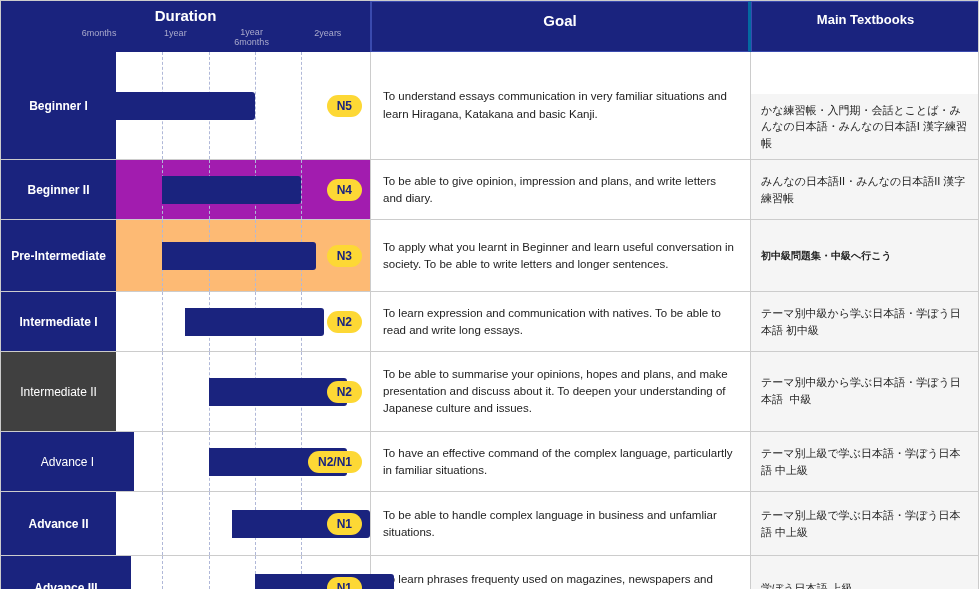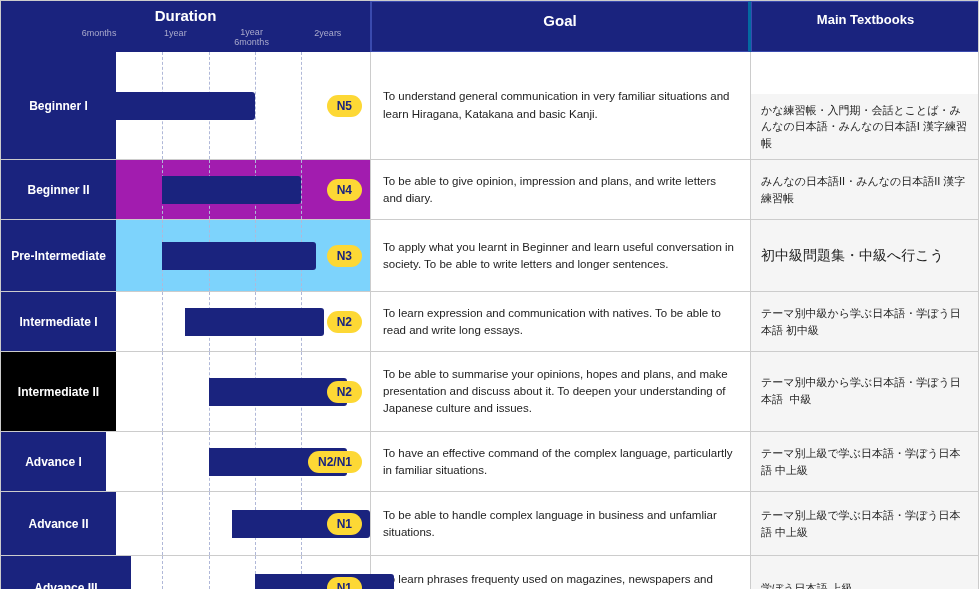--- a/index.html
+++ b/index.html
@@ -75,82 +75,82 @@
       <div style="display: grid; grid-template-columns: 370px 380px 229px; min-height: 68px;">
         <div style="position: relative; background: rgb(255, 255, 255); border-bottom: 1px solid rgb(204, 204, 204); border-right: 1px solid rgb(204, 204, 204); min-height: 68px;">
           <div style="position: absolute; left: 161.25px; top: 0px; bottom: 0px; width: 1px; border-left: 1px dashed rgb(176, 184, 216); z-index: 1;"></div>
           <div style="position: absolute; left: 207.5px; top: 0px; bottom: 0px; width: 1px; border-left: 1px dashed rgb(176, 184, 216); z-index: 1;"></div>
           <div style="position: absolute; left: 253.75px; top: 0px; bottom: 0px; width: 1px; border-left: 1px dashed rgb(176, 184, 216); z-index: 1;"></div>
           <div style="position: absolute; left: 300px; top: 0px; bottom: 0px; width: 1px; border-left: 1px dashed rgb(176, 184, 216); z-index: 1;"></div>
           <div style="position: absolute; left: 0px; top: 0px; bottom: 0px; width: 115px; background: rgb(26, 35, 126); color: rgb(255, 255, 255); font-weight: bold; font-size: 12px; display: flex; align-items: center; justify-content: center; z-index: 3;">Beginner I</div>
           <div style="position: absolute; left: 115px; width: 138.75px; top: 50%; transform: translateY(-50%); height: 28px; background: rgb(26, 35, 126); z-index: 2; border-radius: 0px 3px 3px 0px;"></div>
           <div style="position: absolute; right: 8px; top: 50%; transform: translateY(-50%); background: rgb(253, 216, 53); color: rgb(26, 35, 126); font-weight: bold; font-size: 12px; border-radius: 20px; padding: 4px 10px; white-space: nowrap; z-index: 4;">N5</div>
         </div>
-        <div style="background: rgb(255, 255, 255); font-size: 11.5px; color: rgb(34, 34, 34); padding: 8px 12px; display: flex; align-items: center; border-bottom: 1px solid rgb(204, 204, 204); border-right: 1px solid rgb(204, 204, 204); line-height: 1.5;">To understand general communication in very familiar situations and learn Hiragana, Katakana and basic Kanji.</div>
+        <div style="background: rgb(255, 255, 255); font-size: 11.5px; color: rgb(34, 34, 34); padding: 8px 12px; display: flex; align-items: center; border-bottom: 1px solid rgb(204, 204, 204); border-right: 1px solid rgb(204, 204, 204); line-height: 1.5;">To understand essays communication in very familiar situations and learn Hiragana, Katakana and basic Kanji.</div>
         <div style="background: rgb(245, 245, 245); font-size: 11px; color: rgb(34, 34, 34); padding: 8px 10px; display: flex; align-items: center; border-bottom: 1px solid rgb(204, 204, 204); line-height: 1.5; margin-top: 42px;">かな練習帳・入門期・会話とことば・みんなの日本語・みんなの日本語Ⅰ 漢字練習帳</div>
       </div>
       <div style="display: grid; grid-template-columns: 370px 380px 229px; min-height: 60px;">
         <div style="position: relative; background: #a21caf; border-bottom: 1px solid rgb(204, 204, 204); border-right: 1px solid rgb(204, 204, 204); min-height: 60px;">
           <div style="position: absolute; left: 161.25px; top: 0px; bottom: 0px; width: 1px; border-left: 1px dashed rgb(176, 184, 216); z-index: 1;"></div>
           <div style="position: absolute; left: 207.5px; top: 0px; bottom: 0px; width: 1px; border-left: 1px dashed rgb(176, 184, 216); z-index: 1;"></div>
           <div style="position: absolute; left: 253.75px; top: 0px; bottom: 0px; width: 1px; border-left: 1px dashed rgb(176, 184, 216); z-index: 1;"></div>
           <div style="position: absolute; left: 300px; top: 0px; bottom: 0px; width: 1px; border-left: 1px dashed rgb(176, 184, 216); z-index: 1;"></div>
           <div style="position: absolute; left: 0px; top: 0px; bottom: 0px; width: 115px; background: rgb(26, 35, 126); color: rgb(255, 255, 255); font-weight: bold; font-size: 12px; display: flex; align-items: center; justify-content: center; z-index: 3;">Beginner II</div>
           <div style="position: absolute; left: 161.25px; width: 138.75px; top: 50%; transform: translateY(-50%); height: 28px; background: rgb(26, 35, 126); z-index: 2; border-radius: 0px 3px 3px 0px;"></div>
           <div style="position: absolute; right: 8px; top: 50%; transform: translateY(-50%); background: rgb(253, 216, 53); color: rgb(26, 35, 126); font-weight: bold; font-size: 12px; border-radius: 20px; padding: 4px 10px; white-space: nowrap; z-index: 4;">N4</div>
         </div>
         <div style="background: rgb(255, 255, 255); font-size: 11.5px; color: rgb(34, 34, 34); padding: 8px 12px; display: flex; align-items: center; border-bottom: 1px solid rgb(204, 204, 204); border-right: 1px solid rgb(204, 204, 204); line-height: 1.5;">To be able to give opinion, impression and plans, and write letters and diary.</div>
         <div style="background: rgb(245, 245, 245); font-size: 11px; color: rgb(34, 34, 34); padding: 8px 10px; display: flex; align-items: center; border-bottom: 1px solid rgb(204, 204, 204); line-height: 1.5;">みんなの日本語II・みんなの日本語II 漢字練習帳</div>
       </div>
       <div style="display: grid; grid-template-columns: 370px 380px 229px; min-height: 72px;">
-        <div style="position: relative; background: #7dd3fc; border-bottom: 1px solid rgb(204, 204, 204); border-right: 1px solid rgb(204, 204, 204); min-height: 72px;">
+        <div style="position: relative; background: #fdba74; border-bottom: 1px solid rgb(204, 204, 204); border-right: 1px solid rgb(204, 204, 204); min-height: 72px;">
           <div style="position: absolute; left: 161.25px; top: 0px; bottom: 0px; width: 1px; border-left: 1px dashed rgb(176, 184, 216); z-index: 1;"></div>
           <div style="position: absolute; left: 207.5px; top: 0px; bottom: 0px; width: 1px; border-left: 1px dashed rgb(176, 184, 216); z-index: 1;"></div>
           <div style="position: absolute; left: 253.75px; top: 0px; bottom: 0px; width: 1px; border-left: 1px dashed rgb(176, 184, 216); z-index: 1;"></div>
           <div style="position: absolute; left: 300px; top: 0px; bottom: 0px; width: 1px; border-left: 1px dashed rgb(176, 184, 216); z-index: 1;"></div>
           <div style="position: absolute; left: 0px; top: 0px; bottom: 0px; width: 115px; background: rgb(26, 35, 126); color: rgb(255, 255, 255); font-weight: bold; font-size: 12px; display: flex; align-items: center; justify-content: center; z-index: 3;">Pre-Intermediate</div>
           <div style="position: absolute; left: 161.25px; width: 154.167px; top: 50%; transform: translateY(-50%); height: 28px; background: rgb(26, 35, 126); z-index: 2; border-radius: 0px 3px 3px 0px;"></div>
           <div style="position: absolute; right: 8px; top: 50%; transform: translateY(-50%); background: rgb(253, 216, 53); color: rgb(26, 35, 126); font-weight: bold; font-size: 12px; border-radius: 20px; padding: 4px 10px; white-space: nowrap; z-index: 4;">N3</div>
         </div>
         <div style="background: rgb(255, 255, 255); font-size: 11.5px; color: rgb(34, 34, 34); padding: 8px 12px; display: flex; align-items: center; border-bottom: 1px solid rgb(204, 204, 204); border-right: 1px solid rgb(204, 204, 204); line-height: 1.5;">To apply what you learnt in Beginner and learn useful conversation in society. To be able to write letters and longer sentences.</div>
-        <div style="background: rgb(245, 245, 245); font-size: 14px; color: rgb(34, 34, 34); padding: 8px 10px; display: flex; align-items: center; border-bottom: 1px solid rgb(204, 204, 204); line-height: 1.5;">初中級問題集・中級へ行こう</div>
+        <div style="background: rgb(245, 245, 245); font-size: 10px; color: rgb(34, 34, 34); padding: 8px 10px; display: flex; align-items: center; border-bottom: 1px solid rgb(204, 204, 204); line-height: 1.5; font-weight: bold;">初中級問題集・中級へ行こう</div>
       </div>
       <div style="display: grid; grid-template-columns: 370px 380px 229px; min-height: 60px;">
         <div style="position: relative; background: rgb(255, 255, 255); border-bottom: 1px solid rgb(204, 204, 204); border-right: 1px solid rgb(204, 204, 204); min-height: 60px;">
           <div style="position: absolute; left: 161.25px; top: 0px; bottom: 0px; width: 1px; border-left: 1px dashed rgb(176, 184, 216); z-index: 1;"></div>
           <div style="position: absolute; left: 207.5px; top: 0px; bottom: 0px; width: 1px; border-left: 1px dashed rgb(176, 184, 216); z-index: 1;"></div>
           <div style="position: absolute; left: 253.75px; top: 0px; bottom: 0px; width: 1px; border-left: 1px dashed rgb(176, 184, 216); z-index: 1;"></div>
           <div style="position: absolute; left: 300px; top: 0px; bottom: 0px; width: 1px; border-left: 1px dashed rgb(176, 184, 216); z-index: 1;"></div>
           <div style="position: absolute; left: 0px; top: 0px; bottom: 0px; width: 115px; background: rgb(26, 35, 126); color: rgb(255, 255, 255); font-weight: bold; font-size: 12px; display: flex; align-items: center; justify-content: center; z-index: 3;">Intermediate I</div>
           <div style="position: absolute; left: 184.375px; width: 138.75px; top: 50%; transform: translateY(-50%); height: 28px; background: rgb(26, 35, 126); z-index: 2; border-radius: 0px 3px 3px 0px;"></div>
           <div style="position: absolute; right: 8px; top: 50%; transform: translateY(-50%); background: rgb(253, 216, 53); color: rgb(26, 35, 126); font-weight: bold; font-size: 12px; border-radius: 20px; padding: 4px 10px; white-space: nowrap; z-index: 4;">N2</div>
         </div>
         <div style="background: rgb(255, 255, 255); font-size: 11.5px; color: rgb(34, 34, 34); padding: 8px 12px; display: flex; align-items: center; border-bottom: 1px solid rgb(204, 204, 204); border-right: 1px solid rgb(204, 204, 204); line-height: 1.5;">To learn expression and communication with natives. To be able to read and write long essays.</div>
         <div style="background: rgb(245, 245, 245); font-size: 11px; color: rgb(34, 34, 34); padding: 8px 10px; display: flex; align-items: center; border-bottom: 1px solid rgb(204, 204, 204); line-height: 1.5;">テーマ別中級から学ぶ日本語・学ぼう日本語 初中級</div>
       </div>
       <div style="display: grid; grid-template-columns: 370px 380px 229px; min-height: 80px;">
         <div style="position: relative; background: rgb(255, 255, 255); border-bottom: 1px solid rgb(204, 204, 204); border-right: 1px solid rgb(204, 204, 204); min-height: 80px;">
           <div style="position: absolute; left: 161.25px; top: 0px; bottom: 0px; width: 1px; border-left: 1px dashed rgb(176, 184, 216); z-index: 1;"></div>
           <div style="position: absolute; left: 207.5px; top: 0px; bottom: 0px; width: 1px; border-left: 1px dashed rgb(176, 184, 216); z-index: 1;"></div>
           <div style="position: absolute; left: 253.75px; top: 0px; bottom: 0px; width: 1px; border-left: 1px dashed rgb(176, 184, 216); z-index: 1;"></div>
           <div style="position: absolute; left: 300px; top: 0px; bottom: 0px; width: 1px; border-left: 1px dashed rgb(176, 184, 216); z-index: 1;"></div>
-          <div style="position: absolute; left: 0px; top: 0px; bottom: 0px; width: 115px; background: #000000; color: rgb(255, 255, 255); font-weight: bold; font-size: 12px; display: flex; align-items: center; justify-content: center; z-index: 3;">Intermediate II</div>
+          <div style="position: absolute; left: 0px; top: 0px; bottom: 0px; width: 115px; background: #404040; color: rgb(255, 255, 255); font-weight: normal; font-size: 12px; display: flex; align-items: center; justify-content: center; z-index: 3;">Intermediate II</div>
           <div style="position: absolute; left: 207.5px; width: 138.75px; top: 50%; transform: translateY(-50%); height: 28px; background: rgb(26, 35, 126); z-index: 2; border-radius: 0px 3px 3px 0px;"></div>
           <div style="position: absolute; right: 8px; top: 50%; transform: translateY(-50%); background: rgb(253, 216, 53); color: rgb(26, 35, 126); font-weight: bold; font-size: 12px; border-radius: 20px; padding: 4px 10px; white-space: nowrap; z-index: 4;">N2</div>
         </div>
         <div style="background: rgb(255, 255, 255); font-size: 11.5px; color: rgb(34, 34, 34); padding: 8px 12px; display: flex; align-items: center; border-bottom: 1px solid rgb(204, 204, 204); border-right: 1px solid rgb(204, 204, 204); line-height: 1.5;">To be able to summarise your opinions, hopes and plans, and make presentation and discuss about it. To deepen your understanding of Japanese culture and issues.</div>
         <div style="background: rgb(245, 245, 245); font-size: 11px; color: rgb(34, 34, 34); padding: 8px 10px; display: flex; align-items: center; border-bottom: 1px solid rgb(204, 204, 204); line-height: 1.5; font-family: Liberation Mono, monospace;">テーマ別中級から学ぶ日本語・学ぼう日本語 中級</div>
       </div>
       <div style="display: grid; grid-template-columns: 370px 380px 229px; min-height: 60px;">
         <div style="position: relative; background: rgb(255, 255, 255); border-bottom: 1px solid rgb(204, 204, 204); border-right: 1px solid rgb(204, 204, 204); min-height: 60px;">
           <div style="position: absolute; left: 161.25px; top: 0px; bottom: 0px; width: 1px; border-left: 1px dashed rgb(176, 184, 216); z-index: 1;"></div>
           <div style="position: absolute; left: 207.5px; top: 0px; bottom: 0px; width: 1px; border-left: 1px dashed rgb(176, 184, 216); z-index: 1;"></div>
           <div style="position: absolute; left: 253.75px; top: 0px; bottom: 0px; width: 1px; border-left: 1px dashed rgb(176, 184, 216); z-index: 1;"></div>
           <div style="position: absolute; left: 300px; top: 0px; bottom: 0px; width: 1px; border-left: 1px dashed rgb(176, 184, 216); z-index: 1;"></div>
-          <div style="position: absolute; left: 0px; top: 0px; bottom: 0px; width: 105px; background: rgb(26, 35, 126); color: rgb(255, 255, 255); font-weight: bold; font-size: 12px; display: flex; align-items: center; justify-content: center; z-index: 3;">Advance I</div>
+          <div style="position: absolute; left: 0px; top: 0px; bottom: 0px; width: 133px; background: rgb(26, 35, 126); color: rgb(255, 255, 255); font-weight: normal; font-size: 12px; display: flex; align-items: center; justify-content: center; z-index: 3;">Advance I</div>
           <div style="position: absolute; left: 207.5px; width: 138.75px; top: 50%; transform: translateY(-50%); height: 28px; background: rgb(26, 35, 126); z-index: 2; border-radius: 0px 3px 3px 0px;"></div>
           <div style="position: absolute; right: 8px; top: 50%; transform: translateY(-50%); background: rgb(253, 216, 53); color: rgb(26, 35, 126); font-weight: bold; font-size: 12px; border-radius: 20px; padding: 4px 10px; white-space: nowrap; z-index: 4;">N2/N1</div>
         </div>
         <div style="background: rgb(255, 255, 255); font-size: 11.5px; color: rgb(34, 34, 34); padding: 8px 12px; display: flex; align-items: center; border-bottom: 1px solid rgb(204, 204, 204); border-right: 1px solid rgb(204, 204, 204); line-height: 1.5;">To have an effective command of the complex language, particulartly in familiar situations.</div>
         <div style="background: rgb(245, 245, 245); font-size: 11px; color: rgb(34, 34, 34); padding: 8px 10px; display: flex; align-items: center; border-bottom: 1px solid rgb(204, 204, 204); line-height: 1.5;">テーマ別上級で学ぶ日本語・学ぼう日本語 中上級</div>
       </div>
       <div style="display: grid; grid-template-columns: 370px 380px 229px; min-height: 64px;">
         <div style="position: relative; background: rgb(255, 255, 255); border-bottom: 1px solid rgb(204, 204, 204); border-right: 1px solid rgb(204, 204, 204); min-height: 64px;">
           <div style="position: absolute; left: 161.25px; top: 0px; bottom: 0px; width: 1px; border-left: 1px dashed rgb(176, 184, 216); z-index: 1;"></div>
           <div style="position: absolute; left: 207.5px; top: 0px; bottom: 0px; width: 1px; border-left: 1px dashed rgb(176, 184, 216); z-index: 1;"></div>

